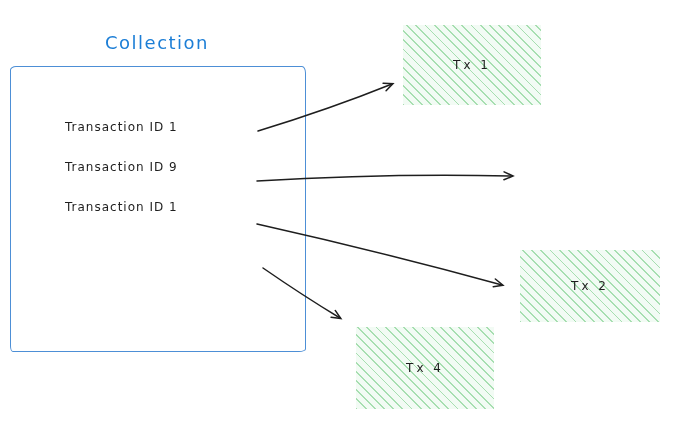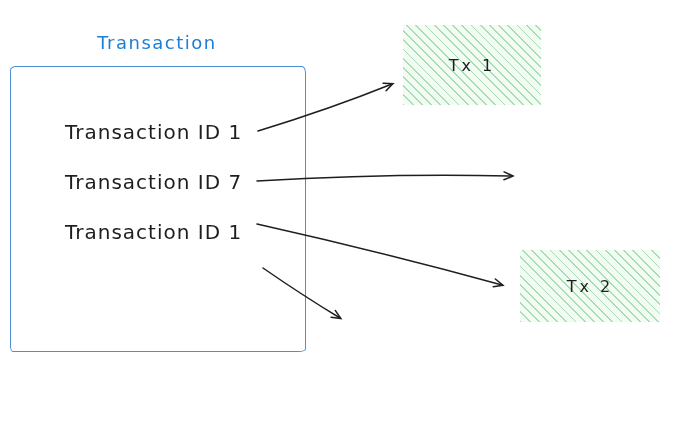--- a/index.html
+++ b/index.html
@@ -42,32 +42,32 @@
   
   .txn-list {
     position: absolute;
     left: 65px;
     top: 120px;
     display: flex;
     flex-direction: column;
     gap: 26px;
   }
   .txn-item {
-    font-size: 20px;
+    font-size: 12px;
     letter-spacing: 1px;
     white-space: nowrap;
   }
 
   
   .tx-node {
     position: absolute;
     display: flex;
     align-items: center;
     justify-content: center;
-    font-size: 16px;
+    font-size: 12px;
     letter-spacing: 3px;
     background-color: #f2fbf4;
     background-image: repeating-linear-gradient(
       45deg,
       rgba(105, 199, 121, 0.55) 0px,
       rgba(105, 199, 121, 0.55) 1.3px,
       transparent 1.3px,
       transparent 6.5px
     );
   }
@@ -90,35 +90,38 @@
     stroke: #1e1e1e;
     stroke-width: 1.5;
     stroke-linecap: round;
   }
 </style>
 </head>
 <body>
 
 <div class="canvas">
 
-  <div class="collection-title">Transaction</div>
+  <div class="collection-title">Collection</div>
 
   <div class="collection-box"></div>
 
   <div class="txn-list">
     <div class="txn-item">Transaction ID 1</div>
-    <div class="txn-item">Transaction ID 7</div>
+    <div class="txn-item">Transaction ID 9</div>
     <div class="txn-item">Transaction ID 1</div>
   </div>
 
   <div class="tx-node tx-node-1">
     <span>Tx 1</span>
   </div>
   <div class="tx-node tx-node-3">
     <span>Tx 2</span>
+  </div>
+  <div class="tx-node tx-node-4">
+    <span>Tx 4</span>
   </div>
 
   <svg class="arrows-svg" viewBox="0 0 676 435" xmlns="http://www.w3.org/2000/svg">
     <defs>
       <marker id="arrowhead" markerWidth="12" markerHeight="12" refX="9" refY="5" orient="auto" markerUnits="userSpaceOnUse">
         <path d="M1,1 L10,5 L1,9" fill="none" stroke="#1e1e1e" stroke-width="1.5" stroke-linecap="round"></path>
       </marker>
     </defs>
     <path d="M258,131 Q330,109 392,84" marker-end="url(#arrowhead)"></path>
     <path d="M257,181 Q390,173 512,176" marker-end="url(#arrowhead)"></path>

